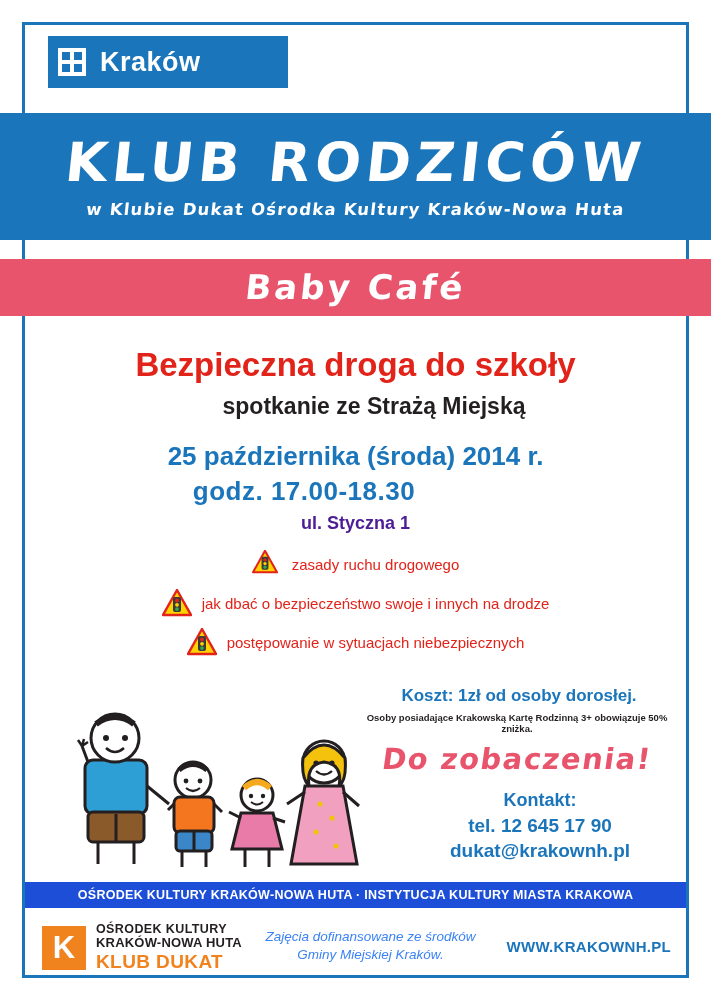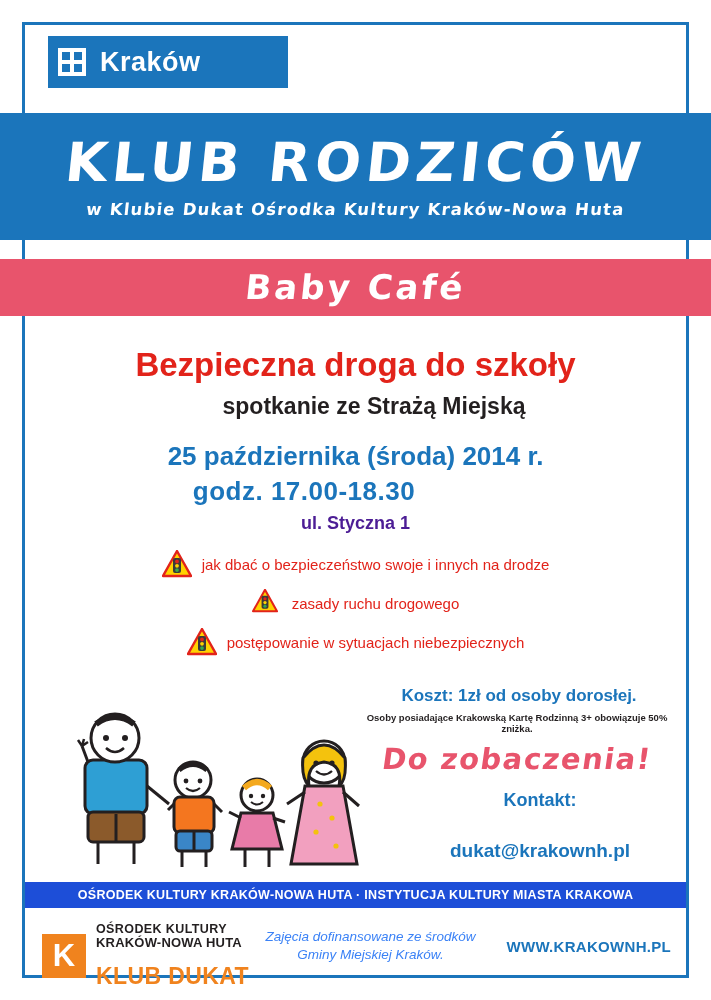--- a/index.html
+++ b/index.html
@@ -302,21 +302,21 @@
     align-items: center;
     justify-content: center;
     flex: 0 0 auto;
   }
   .dukat-texts {
     margin-left: 10px;
     line-height: 1.15;
   }
   .dukat-l1 { font-size: 12.5px; font-weight: bold; color: #231f20; letter-spacing: 0.4px;}
   .dukat-l2 { font-size: 13px; font-weight: bold; color: #231f20; letter-spacing: 0.2px;}
-  .dukat-l3 { font-size: 23px; font-weight: bold; color: #f0831e; letter-spacing: 0.4px; margin-top: 12px;}
+  .dukat-l3 { font-size: 19px; font-weight: bold; color: #f0831e; letter-spacing: 0.4px;}
 
   .funding {
     position: absolute;
     left: 258px;
     top: 928px;
     width: 225px;
     text-align: center;
     color: #3b82f6;
     font-style: italic;
     font-size: 13.5px;
@@ -353,45 +353,45 @@
     <div class="pink-text">Baby Café</div>
   </div>
 
   <div class="main-title">Bezpieczna droga do szkoły</div>
   <div class="main-subtitle">spotkanie ze Strażą Miejską</div>
   <div class="date-line">25 października (środa) 2014 r.</div>
   <div class="time-line">godz. 17.00-18.30</div>
   <div class="address-line">ul. Styczna 1</div>
 
   <div class="bullets">
+
+    <div class="bullet-row">
+      <span class="warn-icon">
+        <svg width="26" height="24" viewBox="0 0 30 28">
+          <polygon points="15,1 29,26 1,26" fill="#ffd200" stroke="#e2231a" stroke-width="2.4" stroke-linejoin="round"></polygon>
+          <rect x="11" y="8" width="8" height="15" rx="2" fill="#3a3a3a"></rect>
+          <circle cx="15" cy="11.5" r="1.9" fill="#e2231a"></circle>
+          <circle cx="15" cy="15.8" r="1.9" fill="#ffd200"></circle>
+          <circle cx="15" cy="20.1" r="1.9" fill="#36a94b"></circle>
+        </svg>
+      </span>
+      <span class="bullet-text">zasady ruchu drogowego</span>
+    </div>
 
     <div class="bullet-row">
       <span class="warn-icon">
         <svg width="30" height="28" viewBox="0 0 30 28">
           <polygon points="15,1 29,26 1,26" fill="#ffd200" stroke="#e2231a" stroke-width="2.4" stroke-linejoin="round"></polygon>
           <rect x="11" y="8" width="8" height="15" rx="2" fill="#3a3a3a"></rect>
           <circle cx="15" cy="11.5" r="1.9" fill="#e2231a"></circle>
           <circle cx="15" cy="15.8" r="1.9" fill="#ffd200"></circle>
           <circle cx="15" cy="20.1" r="1.9" fill="#36a94b"></circle>
         </svg>
       </span>
       <span class="bullet-text">jak dbać o bezpieczeństwo swoje i innych na drodze</span>
-    </div>
-
-    <div class="bullet-row">
-      <span class="warn-icon">
-        <svg width="26" height="24" viewBox="0 0 30 28">
-          <polygon points="15,1 29,26 1,26" fill="#ffd200" stroke="#e2231a" stroke-width="2.4" stroke-linejoin="round"></polygon>
-          <rect x="11" y="8" width="8" height="15" rx="2" fill="#3a3a3a"></rect>
-          <circle cx="15" cy="11.5" r="1.9" fill="#e2231a"></circle>
-          <circle cx="15" cy="15.8" r="1.9" fill="#ffd200"></circle>
-          <circle cx="15" cy="20.1" r="1.9" fill="#36a94b"></circle>
-        </svg>
-      </span>
-      <span class="bullet-text">zasady ruchu drogowego</span>
     </div>
 
     <div class="bullet-row">
       <span class="warn-icon">
         <svg width="30" height="28" viewBox="0 0 30 28">
           <polygon points="15,1 29,26 1,26" fill="#ffd200" stroke="#e2231a" stroke-width="2.4" stroke-linejoin="round"></polygon>
           <rect x="11" y="8" width="8" height="15" rx="2" fill="#3a3a3a"></rect>
           <circle cx="15" cy="11.5" r="1.9" fill="#e2231a"></circle>
           <circle cx="15" cy="15.8" r="1.9" fill="#ffd200"></circle>
           <circle cx="15" cy="20.1" r="1.9" fill="#36a94b"></circle>
@@ -457,20 +457,21 @@
         <circle cx="264" cy="132" r="2.6" fill="#f4c20d"></circle>
         <circle cx="284" cy="146" r="2.6" fill="#f4c20d"></circle>
       </g>
     </svg>
   </div>
 
   <div class="cost-line">Koszt: 1zł od osoby dorosłej.</div>
   <div class="discount-line">Osoby posiadające Krakowską Kartę Rodzinną 3+ obowiązuje 50% zniżka.</div>
   <div class="see-you">Do zobaczenia!</div>
   <div class="contact-label">Kontakt:</div>
+  <div class="contact-phone">tel. 12 645 17 90</div>
   <div class="contact-mail">dukat@krakownh.pl</div>
 
   <div class="footer-bar">OŚRODEK KULTURY KRAKÓW-NOWA HUTA · INSTYTUCJA KULTURY MIASTA KRAKOWA</div>
 
   <div class="dukat-logo">
     <div class="dukat-mark">K</div>
     <div class="dukat-texts">
       <div class="dukat-l1">OŚRODEK KULTURY</div>
       <div class="dukat-l2">KRAKÓW-NOWA HUTA</div>
       <div class="dukat-l3">KLUB DUKAT</div>

